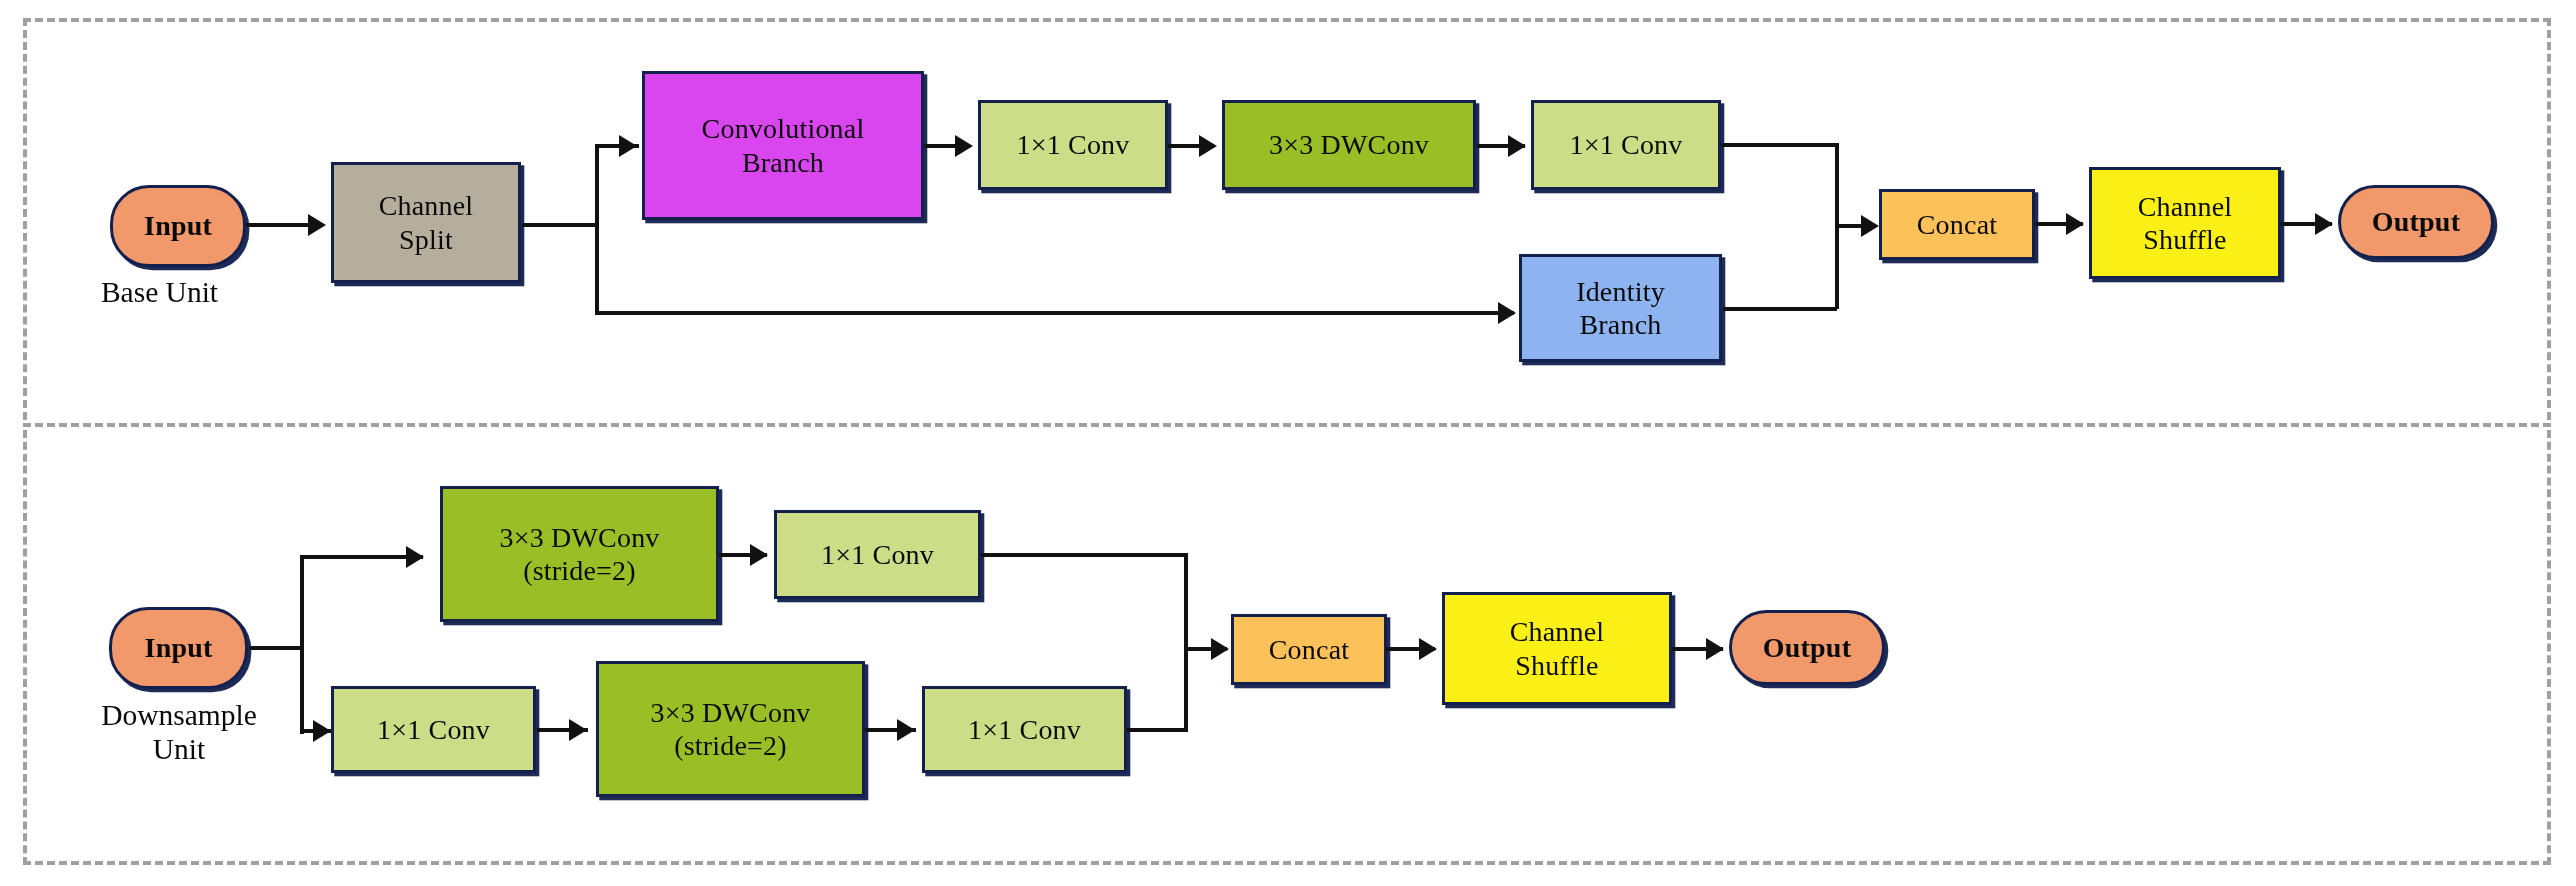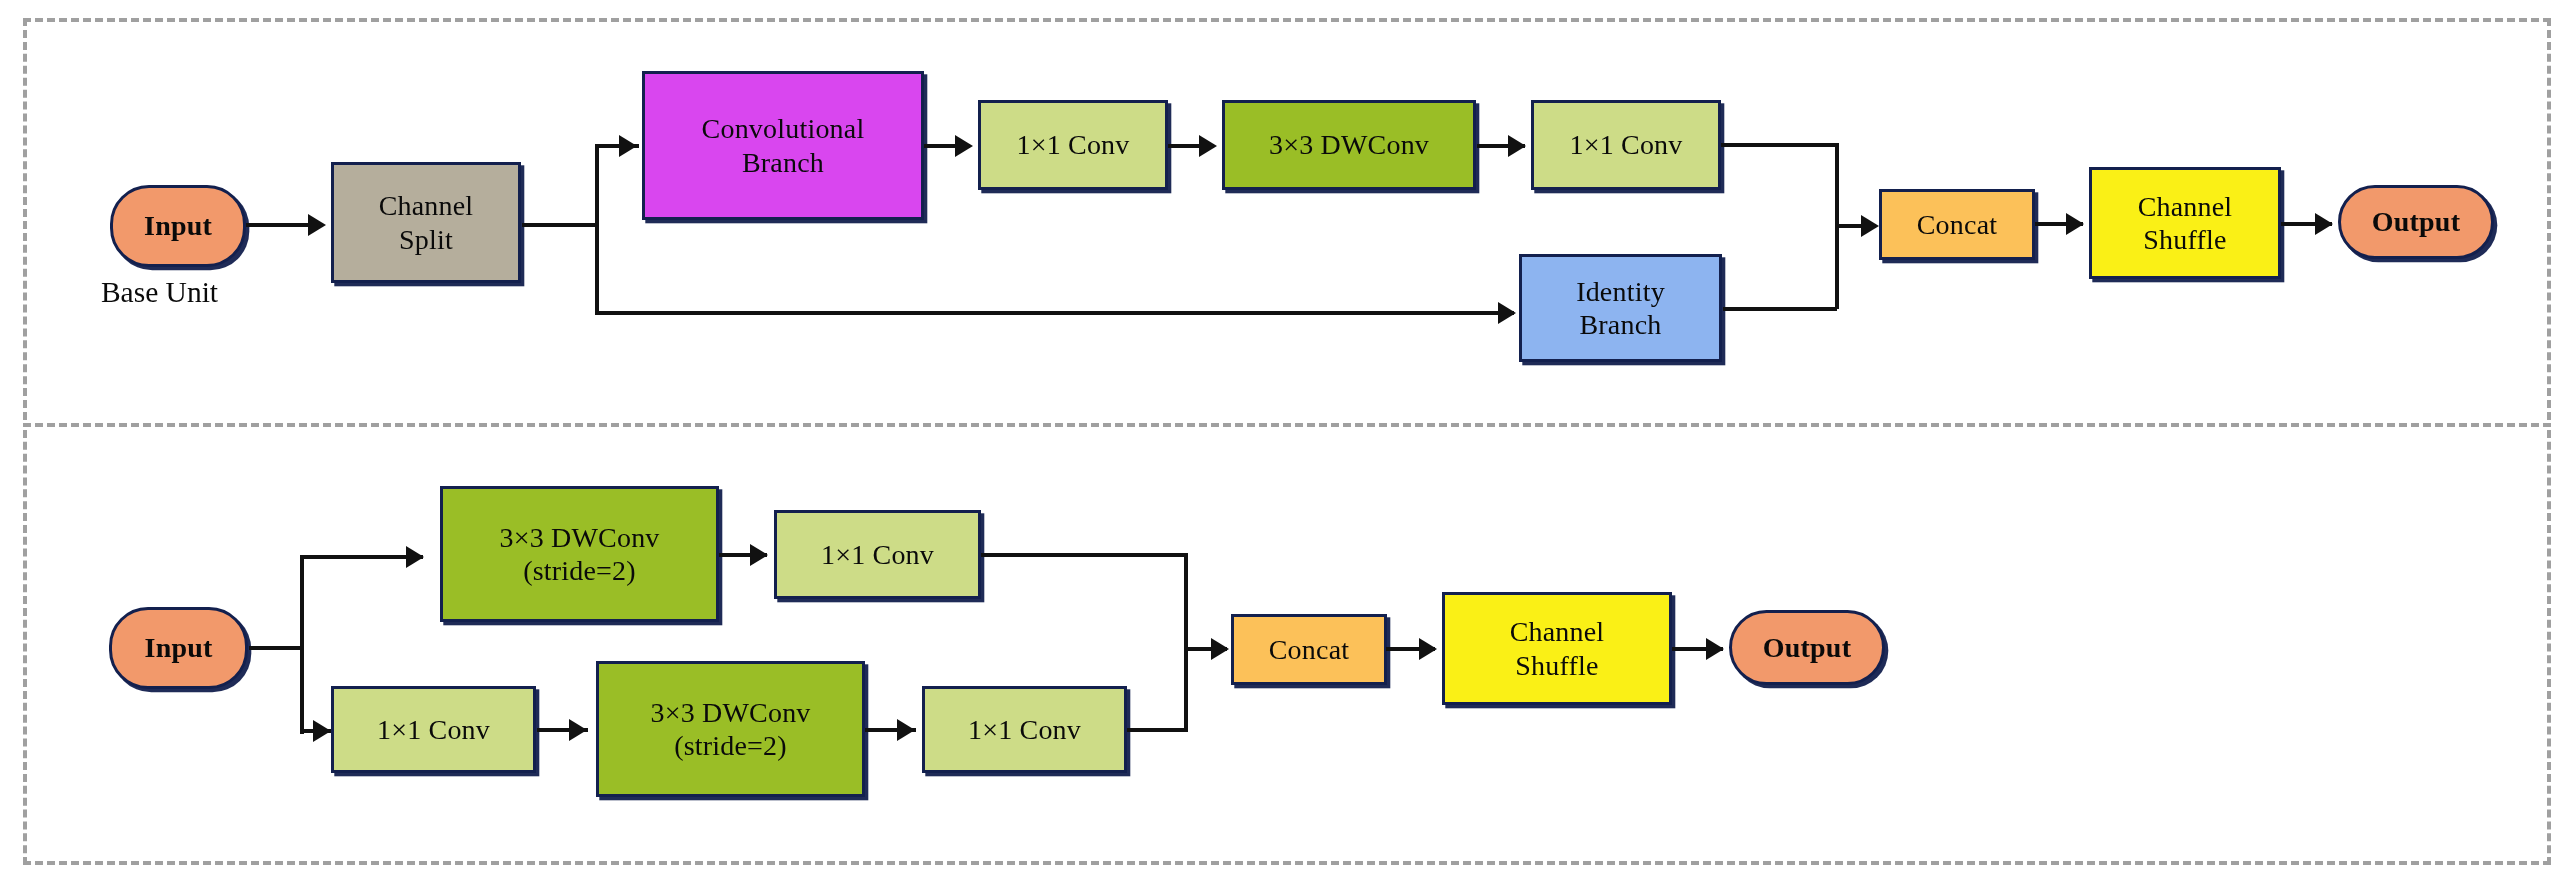--- a/index.html
+++ b/index.html
@@ -126,20 +126,22 @@
   <div class="node" style="left:2089px;top:167px;width:192px;height:112px;background:#FAF016;">Channel
 Shuffle</div>
 
   <div class="ln h" style="left:2281px;top:222px;width:51px;"></div>
   <div class="arw" style="left:2315px;top:213px;"></div>
 
   <div class="node pill" style="left:2338px;top:185px;width:156px;height:74px;background:#F2996B;">Output</div>
 
   <div class="node pill" style="left:109px;top:607px;width:139px;height:82px;background:#F2996B;">Input</div>
 
+  <div class="caption" style="left:75px;top:699px;width:208px;">Downsample
+Unit</div>
 
   <div class="ln h" style="left:249px;top:646px;width:54px;"></div>
   <div class="ln v" style="left:300px;top:555px;height:179px;"></div>
 
   <div class="ln h" style="left:300px;top:555px;width:123px;"></div>
   <div class="arw" style="left:406px;top:546px;"></div>
 
   <div class="ln h" style="left:300px;top:729px;width:39px;"></div>
   <div class="arw" style="left:313px;top:720px;"></div>
 

